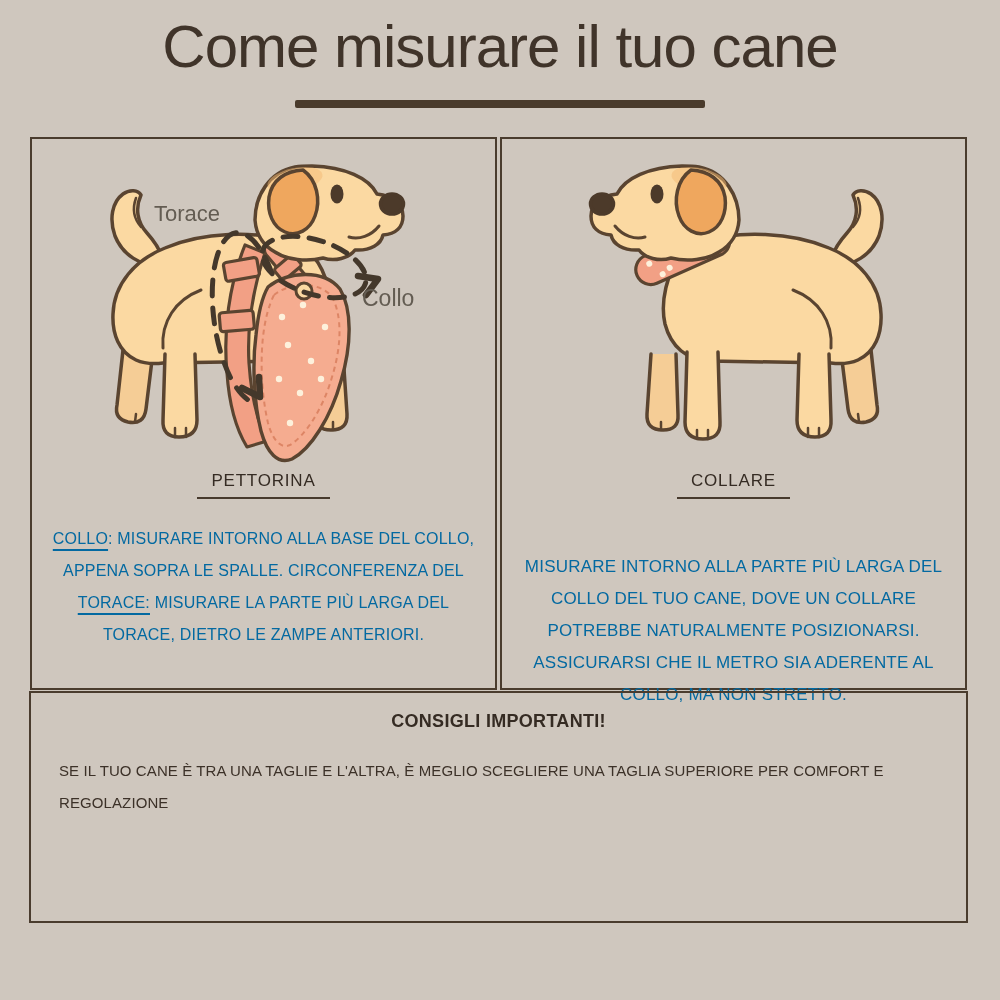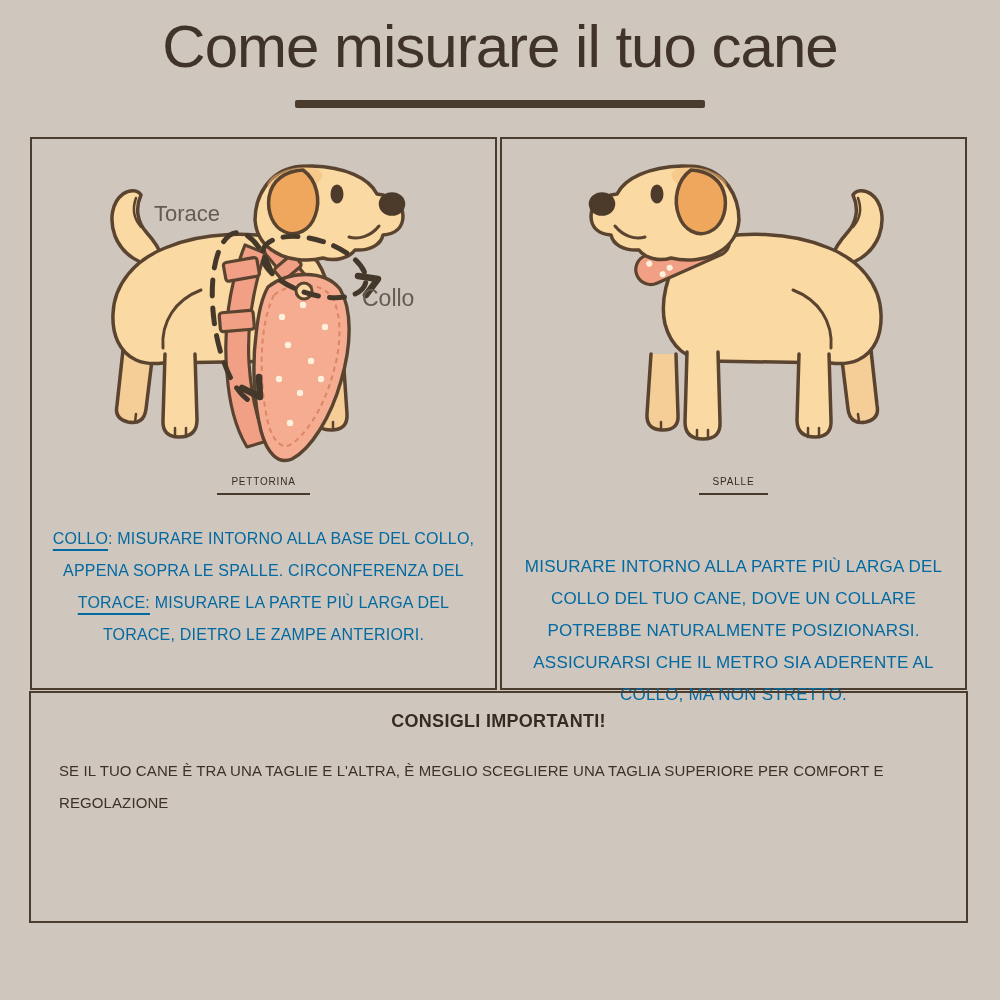--- a/index.html
+++ b/index.html
@@ -11,21 +11,21 @@
   .panel{position:absolute;border:2px solid #4a3c2e;box-sizing:border-box;background:transparent;}
   .panel-left{left:30px;top:137px;width:467px;height:553px;}
   .panel-right{left:500px;top:137px;width:467px;height:553px;}
   .panel-tips{left:29px;top:691px;width:939px;height:232px;}
   .ill{position:absolute;left:0;top:0;width:463px;height:345px;}
   .lbl{position:absolute;color:#635c52;font-weight:400;}
   .lbl-torace{left:122px;top:62px;font-size:22px;}
   .lbl-collo{left:330px;top:146px;font-size:23px;}
   .cap{position:absolute;top:332px;left:0;width:100%;text-align:center;}
   .cap span{display:inline-block;padding:0 14px 6px;border-bottom:2.5px solid #473a2d;
-            font-size:10px;font-weight:500;letter-spacing:0.8px;color:#352b23;}
+            font-size:17px;font-weight:500;letter-spacing:0.8px;color:#352b23;}
   .desc{position:absolute;left:12px;right:12px;text-align:center;line-height:32px;letter-spacing:0.2px;color:#0369a1;}
   .desc-left{top:384px;font-size:16px;}
   .desc-right{top:380px;font-size:17px;margin-top:32px;}
   .u{text-decoration:underline;text-decoration-thickness:2px;text-underline-offset:5px;}
   .tips-h{position:absolute;top:18px;left:0;width:100%;text-align:center;
           font-size:18px;font-weight:600;letter-spacing:0.3px;color:#352b23;}
   .tip{position:absolute;left:28px;right:28px;text-align:left;font-size:15px;line-height:32px;
        letter-spacing:0.1px;color:#3c3128;}
   .tip-1{top:62px;}
   .tip-2{top:126px;}
@@ -135,21 +135,21 @@
             <circle cx="51" cy="9" r="3"></circle>
               <circle cx="68" cy="20" r="3"></circle>
             <circle cx="85" cy="10" r="3"></circle>
               <circle cx="24" cy="24" r="3"></circle>
           </g>
         </g>
         <use href="#dog-head"></use>
       </g>
     </svg>
     <div class="cap">
-      <span>SPALLE</span>
+      <span>COLLARE</span>
     </div>
     <div class="desc desc-right">MISURARE INTORNO ALLA PARTE PIÙ LARGA DEL COLLO DEL TUO CANE, DOVE UN COLLARE POTREBBE NATURALMENTE POSIZIONARSI. ASSICURARSI CHE IL METRO SIA ADERENTE AL COLLO, MA NON STRETTO.</div>
   </div>
 
   <div class="panel panel-tips">
     <div class="tips-h">CONSIGLI IMPORTANTI!</div>
     <div class="tip tip-1">SE IL TUO CANE È TRA UNA TAGLIE E L'ALTRA, È MEGLIO SCEGLIERE UNA TAGLIA SUPERIORE PER COMFORT E REGOLAZIONE</div>
   </div>
 
 </div>

